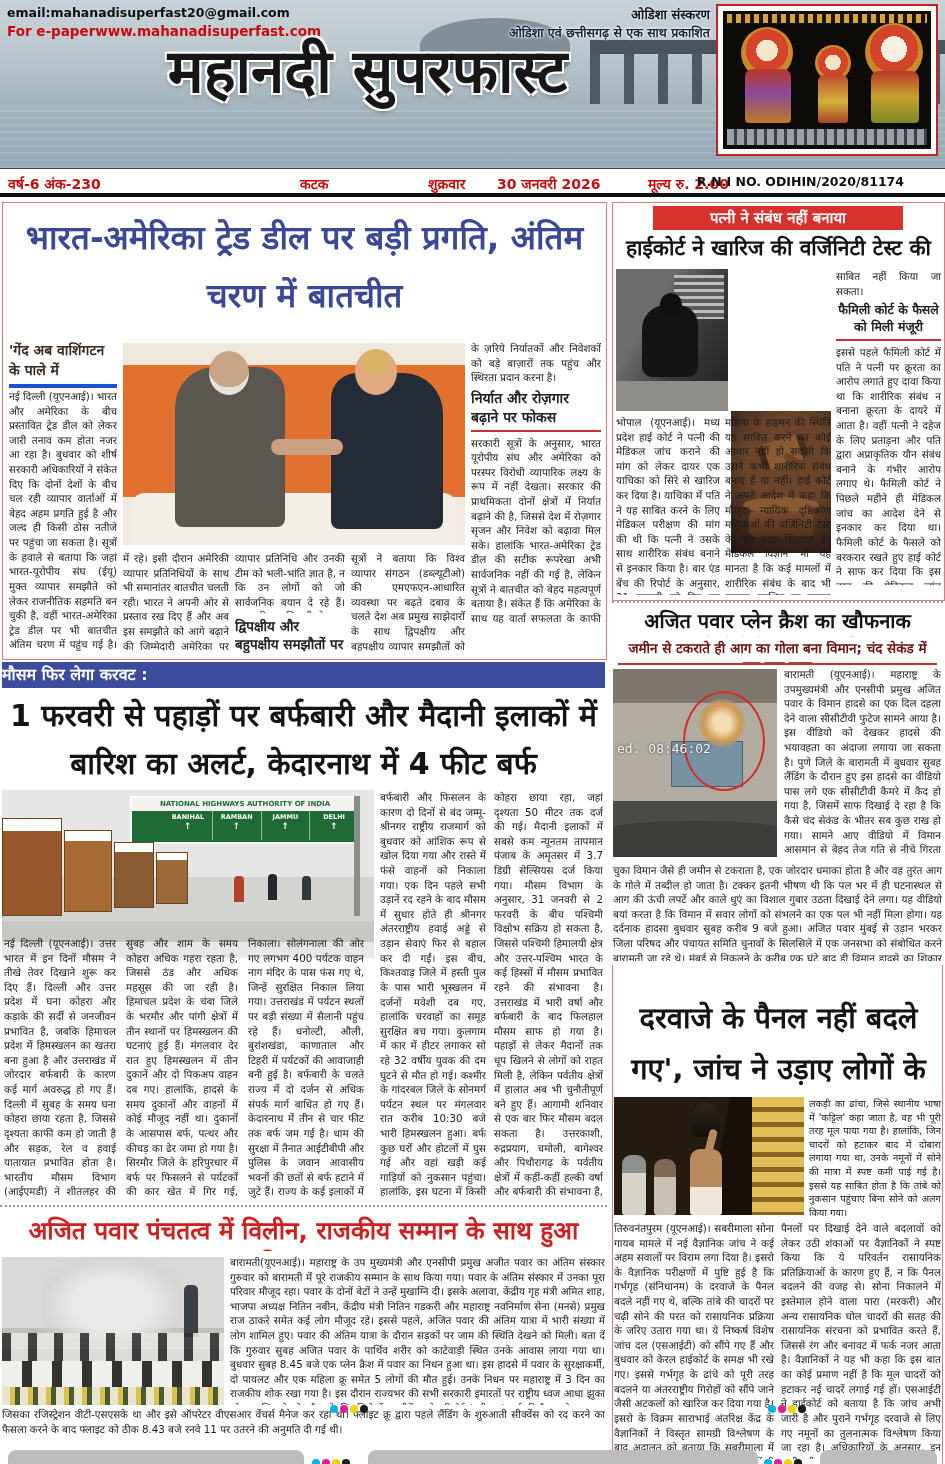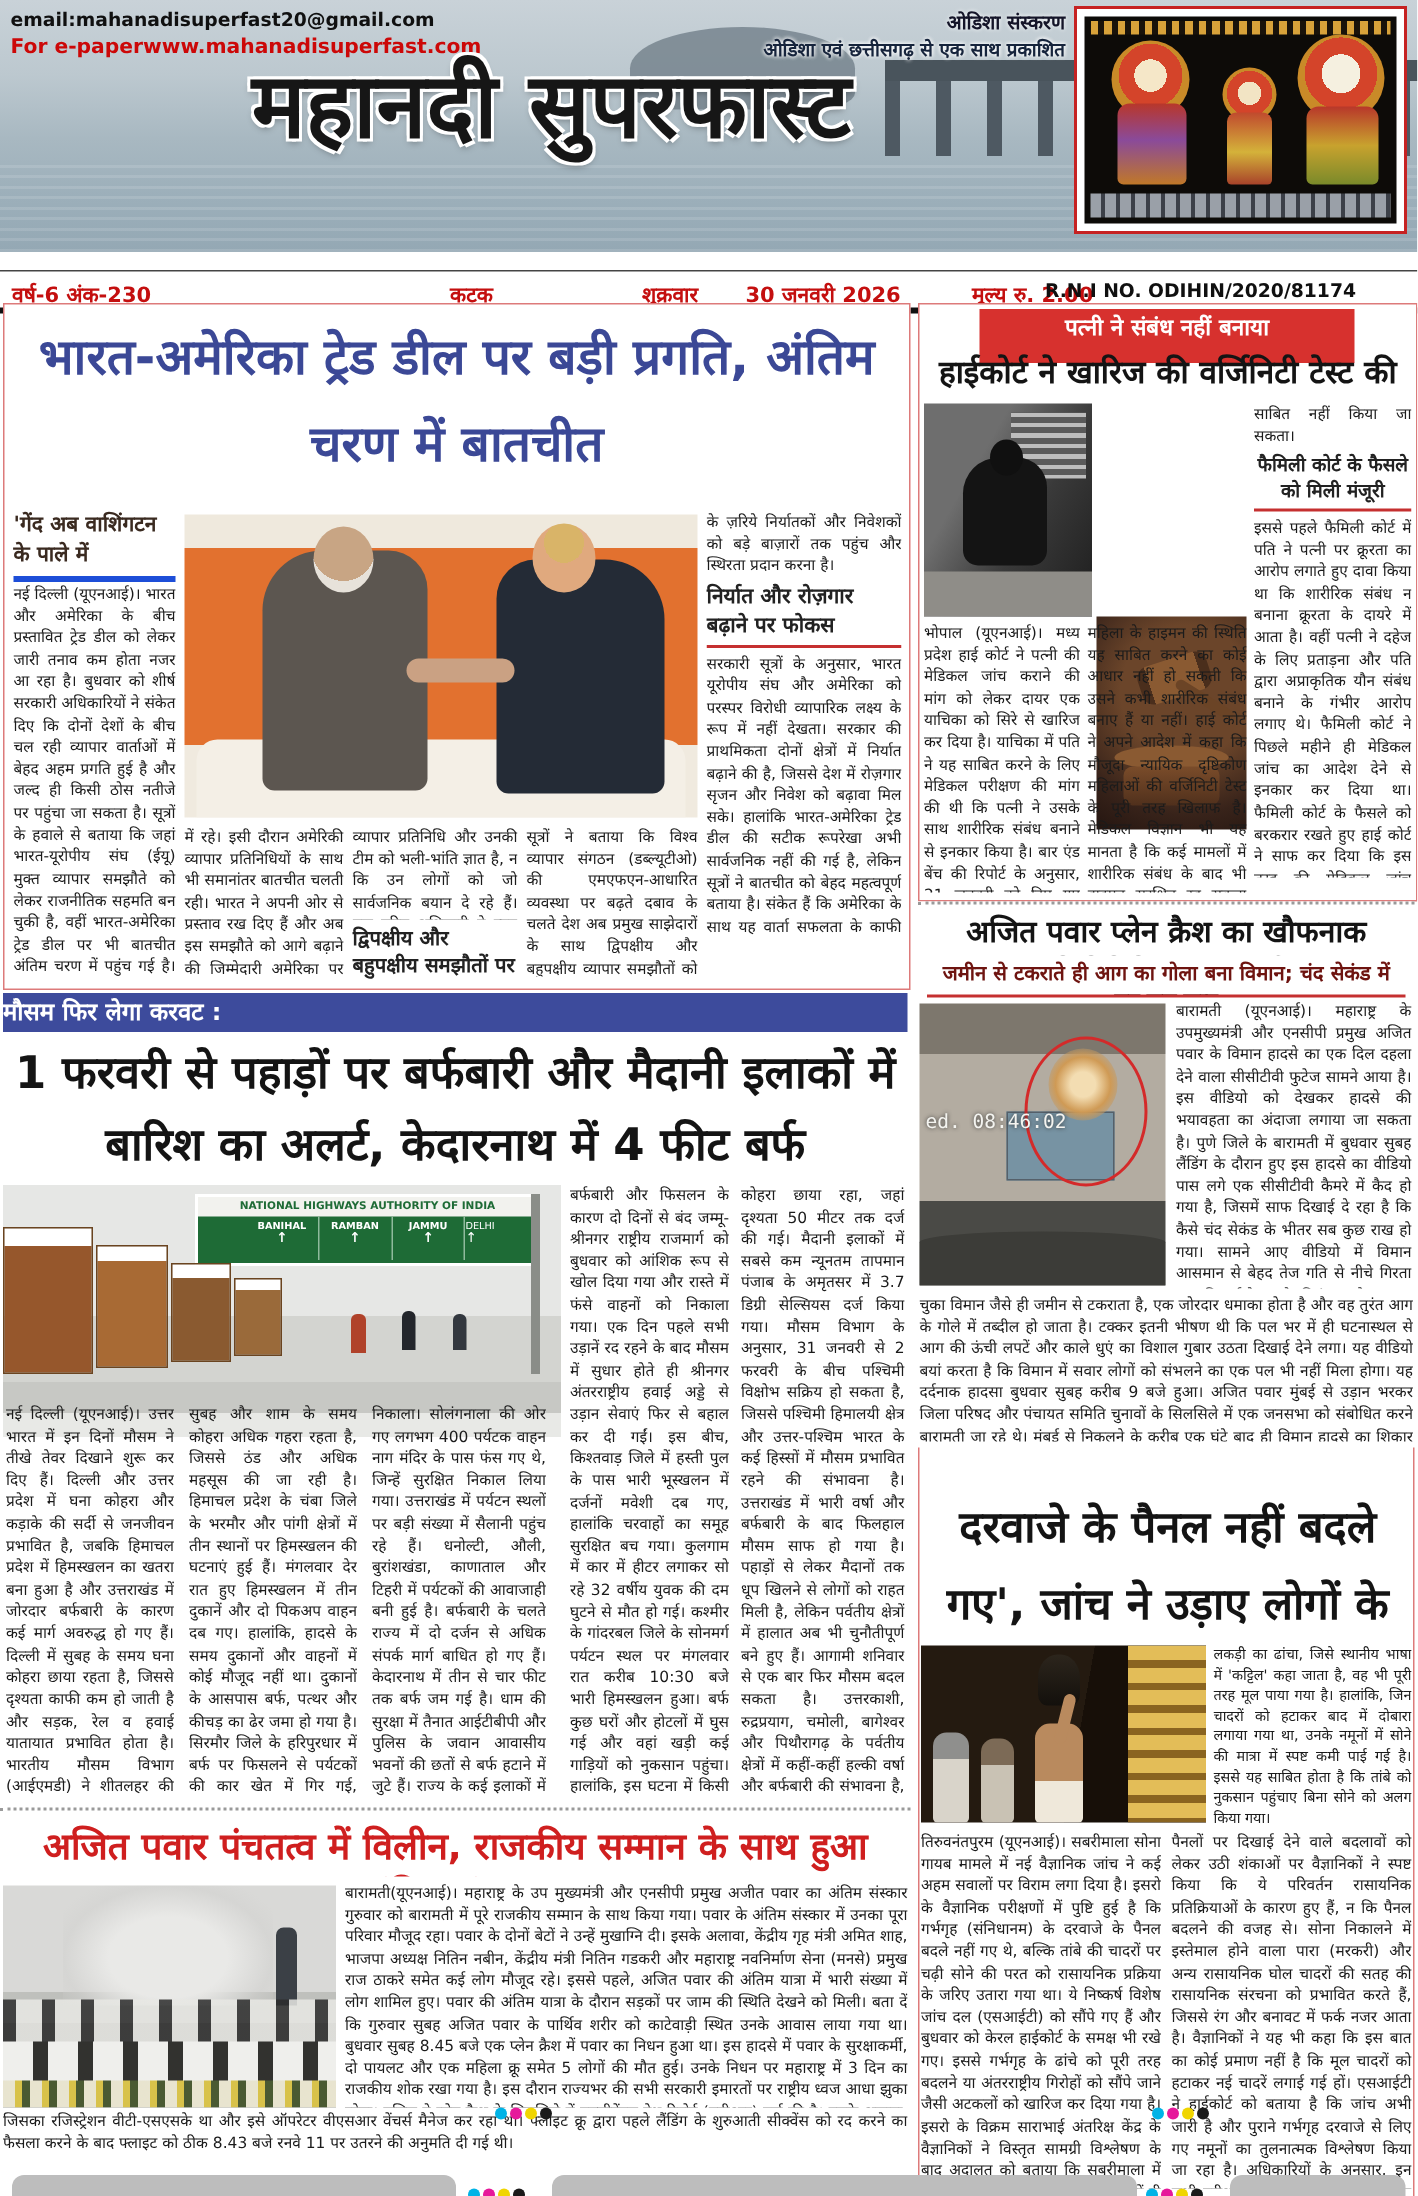--- a/index.html
+++ b/index.html
@@ -57,21 +57,21 @@
         <div class="abs" style="left:92px;top:34px;width:36px;height:36px;border-radius:50%;background:radial-gradient(circle at 50% 48%,#f2e4c4 0 30%,#d4442a 30% 58%,#c98a28 58% 78%,rgba(201,138,40,.25) 78%);"></div>
         <div class="abs" style="left:95px;top:64px;width:30px;height:48px;background:linear-gradient(180deg,#c04a2e,#d4b23a 55%,#a8432a);border-radius:6px 6px 3px 3px;"></div>
 
         <div class="abs" style="left:142px;top:12px;width:58px;height:58px;border-radius:50%;background:radial-gradient(circle at 50% 45%,#f5f0e0 0 30%,#d4442a 30% 56%,#c98a28 56% 76%,rgba(201,138,40,.25) 76%);"></div>
         <div class="abs" style="left:148px;top:60px;width:48px;height:52px;background:linear-gradient(180deg,#b8372a,#c8a22e 50%,#7a8a2a);border-radius:8px 8px 4px 4px;"></div>
         <div class="abs" style="left:4px;bottom:4px;right:4px;height:16px;background:repeating-linear-gradient(90deg,#9aa0a8 0 7px,#3c4048 7px 10px);"></div>
       </div>
     </div>
   </div>
 
-  <div class="abs" style="left:0;top:168px;width:945px;height:29px;background:#fff;border-top:1px solid #444;border-bottom:4px solid #101010;box-sizing:border-box;margin-top:12px;">
+  <div class="abs" style="left:0;top:168px;width:945px;height:29px;background:#fff;border-top:1px solid #444;border-bottom:4px solid #101010;box-sizing:border-box;">
     <span class="abs" style="left:8px;top:5px;font-size:14px;font-weight:bold;color:#c40f0f;">वर्ष-6  अंक-230</span>
     <span class="abs" style="left:300px;top:5px;font-size:14px;font-weight:bold;color:#c40f0f;">कटक</span>
     <span class="abs" style="left:428px;top:5px;font-size:14px;font-weight:bold;color:#c40f0f;">शुक्रवार</span>
     <span class="abs" style="left:497px;top:5px;font-size:14px;font-weight:bold;color:#c40f0f;">30  जनवरी  2026</span>
     <span class="abs" style="left:648px;top:5px;font-size:14px;font-weight:bold;color:#c40f0f;">मूल्य रु. 2.00</span>
     <span class="abs" style="left:692px;top:5px;width:212px;font-size:12.5px;font-weight:bold;color:#101010;text-align:right;">R.N.I NO. ODIHIN/2020/81174</span>
   </div>
 
   <div class="abs redbox" style="left:2px;top:202px;width:603px;height:456px;background:#fff;">
     <div class="headblue" style="position:absolute;left:8px;top:6px;width:587px;height:122px;font-size:33px;line-height:1.75;overflow:hidden;">भारत-अमेरिका ट्रेड डील पर बड़ी प्रगति, अंतिम चरण में बातचीत</div>
@@ -98,21 +98,21 @@
     <div class="abs txt" style="left:348px;top:348px;width:114px;height:100px;">सूत्रों ने बताया कि विश्व व्यापार संगठन (डब्ल्यूटीओ) की एमएफएन-आधारित व्यवस्था पर बढ़ते दबाव के चलते देश अब प्रमुख साझेदारों के साथ द्विपक्षीय और बहुपक्षीय व्यापार समझौतों को प्राथमिकता दे रहे हैं। भारत का दृष्टिकोण किसी एक समझौते को दूसरे का विकल्प मानने के बजाय, समझौतों के एक व्यापक नेटवर्क</div>
 
     <div class="abs" style="left:468px;top:138px;width:130px;height:312px;overflow:hidden;">
       <div class="txt">के ज़रिये निर्यातकों और निवेशकों को बड़े बाज़ारों तक पहुंच और स्थिरता प्रदान करना है।</div>
       <div class="subhead" style="font-size:14px;">निर्यात और रोज़गार बढ़ाने पर फोकस</div>
       <div class="txt" style="height:190px;">सरकारी सूत्रों के अनुसार, भारत यूरोपीय संघ और अमेरिका को परस्पर विरोधी व्यापारिक लक्ष्य के रूप में नहीं देखता। सरकार की प्राथमिकता दोनों क्षेत्रों में निर्यात बढ़ाने की है, जिससे देश में रोज़गार सृजन और निवेश को बढ़ावा मिल सके। हालांकि भारत-अमेरिका ट्रेड डील की सटीक रूपरेखा अभी सार्वजनिक नहीं की गई है, लेकिन सूत्रों ने बातचीत को बेहद महत्वपूर्ण बताया है। संकेत हैं कि अमेरिका के साथ यह वार्ता सफलता के काफी करीब पहुंच चुकी है।</div>
     </div>
   </div>
 
   <div class="abs redbox" style="left:612px;top:202px;width:331px;height:397px;background:#fff;">
-    <div class="bannerR" style="position:absolute;left:40px;top:3px;width:250px;height:36px;">पत्नी ने संबंध नहीं बनाया</div>
+    <div class="bannerR" style="position:absolute;left:40px;top:3px;width:250px;height:24px;">पत्नी ने संबंध नहीं बनाया</div>
     <div class="headblack" style="position:absolute;left:2px;top:30px;width:327px;height:32px;font-size:21px;overflow:hidden;">हाईकोर्ट ने खारिज की वर्जिनिटी टेस्ट की मांग</div>
 
     <div class="abs photo" style="left:3px;top:66px;width:112px;height:142px;background:linear-gradient(120deg,#6e6e6e 0 30%,#3a3a3a 60%,#1d1d1d);">
       <div class="abs" style="left:58px;top:6px;width:50px;height:44px;background:repeating-linear-gradient(180deg,#bdbdbd 0 3px,#5a5a5a 3px 7px);"></div>
       <div class="abs" style="left:26px;top:36px;width:56px;height:72px;background:#141414;border-radius:24px 20px 10px 10px;"></div>
       <div class="abs" style="left:44px;top:24px;width:22px;height:24px;background:#101010;border-radius:50%;"></div>
       <div class="abs" style="left:0;bottom:0;width:112px;height:30px;background:#8f8d88;"></div>
     </div>
 
     <div class="abs photo" style="left:118px;top:66px;width:100px;height:142px;background:radial-gradient(circle at 60% 35%,#6b452a 0 40%,#38231a 75%,#241510);">
@@ -168,21 +168,21 @@
     <div class="bannerB" style="position:absolute;left:2px;top:2px;width:603px;height:26px;">मौसम फिर लेगा करवट :</div>
     <div class="headblack" style="position:absolute;left:4px;top:32px;width:599px;height:96px;font-size:30px;line-height:1.6;overflow:hidden;">1 फरवरी से पहाड़ों पर बर्फबारी और मैदानी इलाकों में बारिश का अलर्ट, केदारनाथ में 4 फीट बर्फ</div>
 
     <div class="abs photo" style="left:2px;top:130px;width:372px;height:168px;background:linear-gradient(180deg,#e6e7e5 0 52%,#d3d4d0 52% 78%,#c7c8c4 78%);">
       <div class="abs" style="left:128px;top:6px;width:226px;height:44px;background:#1e6b36;border:2px solid #fff;">
         <div style="height:13px;background:#f2f2ee;color:#1e6b36;font-size:7px;font-weight:bold;text-align:center;line-height:13px;overflow:hidden;">NATIONAL HIGHWAYS AUTHORITY OF INDIA</div>
         <div style="display:flex;height:29px;">
           <div style="flex:1;border-right:1px solid #8fba9c;color:#fff;font-size:6.5px;font-weight:bold;text-align:center;padding-top:2px;padding-left:32px;"><span>BANIHAL</span><div style="font-size:9px;">↑</div></div>
           <div style="flex:1;border-right:1px solid #8fba9c;color:#fff;font-size:6.5px;font-weight:bold;text-align:center;padding-top:2px;"><span>RAMBAN</span><div style="font-size:9px;">↑</div></div>
           <div style="flex:1;border-right:1px solid #8fba9c;color:#fff;font-size:6.5px;font-weight:bold;text-align:center;padding-top:2px;"><span>JAMMU</span><div style="font-size:9px;">↑</div></div>
-          <div style="flex:1;color:#fff;font-size:6.5px;font-weight:normal;text-align:left;padding-top:2px;"><span>DELHI</span><div style="font-size:9px;">↑</div></div>
+          <div style="flex:1;color:#fff;font-size:6.5px;font-weight:bold;text-align:center;padding-top:2px;"><span>DELHI</span><div style="font-size:9px;">↑</div></div>
         </div>
       </div>
       <div class="abs" style="left:352px;top:6px;width:6px;height:120px;background:#8a8d88;"></div>
 
       <div class="abs" style="left:0px;top:28px;width:58px;height:96px;background:linear-gradient(180deg,#fff 0 12%,#96572c 12%);border:1px solid #6a4420;"></div>
       <div class="abs" style="left:62px;top:40px;width:46px;height:80px;background:linear-gradient(180deg,#fff 0 12%,#a86a34 12%);border:1px solid #6a4420;"></div>
       <div class="abs" style="left:112px;top:52px;width:38px;height:64px;background:linear-gradient(180deg,#fff 0 14%,#8a5a30 14%);border:1px solid #6a4420;"></div>
       <div class="abs" style="left:154px;top:62px;width:30px;height:50px;background:linear-gradient(180deg,#fff 0 14%,#9a6a3a 14%);border:1px solid #6a4420;"></div>
       <div class="abs" style="left:232px;top:86px;width:10px;height:26px;background:#b0422a;border-radius:4px 4px 0 0;"></div>
       <div class="abs" style="left:266px;top:84px;width:9px;height:26px;background:#23262b;border-radius:4px 4px 0 0;"></div>

